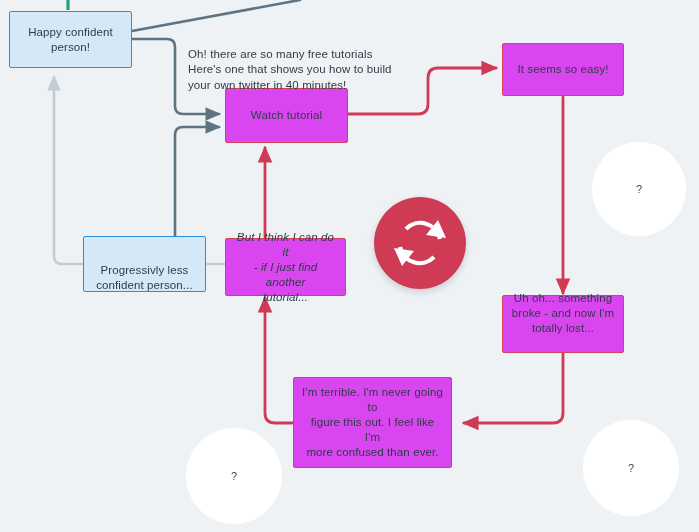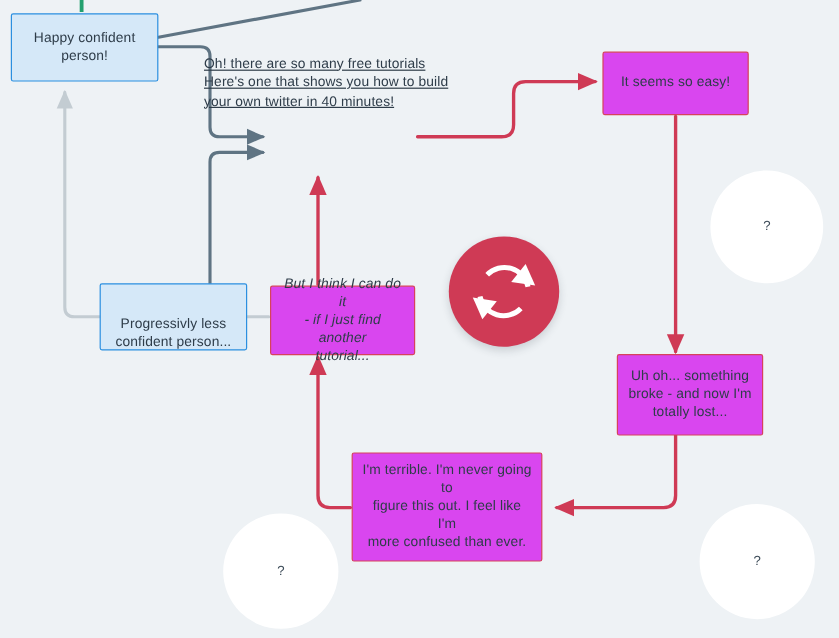--- a/index.html
+++ b/index.html
@@ -136,26 +136,29 @@
 
   <div class="node-circle" style="left:583px; top:420px; width:96px; height:96px;">
     <span>?</span>
   </div>
 
   <div class="node node-blue" style="left:9px; top:11px; width:123px; height:57px;">
     <span style="white-space:pre-line;">Happy confident
 person!</span>
   </div>
 
+  <div class="node node-pink" style="left:225px; top:88px; width:123px; height:55px;">
+    <span style="white-space:pre-line;">Watch tutorial</span>
+  </div>
 
   <div class="node node-pink" style="left:502px; top:43px; width:122px; height:53px;">
     <span style="white-space:pre-line;">It seems so easy!</span>
   </div>
 
-  <div class="node node-pink" style="left:514px; top:295px; width:122px; height:68px;">
+  <div class="node node-pink" style="left:502px; top:295px; width:122px; height:58px;align-items:flex-end;">
     <span style="white-space:pre-line;">Uh oh... something
 broke - and now I'm
 totally lost...</span>
   </div>
 
   <div class="node node-pink" style="left:293px; top:377px; width:159px; height:91px;">
     <span style="white-space:pre-line;">I'm terrible. I'm never going to
 figure this out. I feel like I'm
 more confused than ever.</span>
   </div>
@@ -164,19 +167,19 @@
     <span style="white-space:pre-line;">But I think I can do it
 - if I just find another
 tutorial...</span>
   </div>
 
   <div class="node node-blue" style="left:83px; top:236px; width:123px; height:56px;">
     <span style="white-space:pre-line;margin-top:28px;">Progressivly less
 confident person...</span>
   </div>
 
-  <div class="annotation" style="left:170px; top:31px; width:210px;text-decoration:underline;">
+  <div class="annotation" style="left:188px; top:31px; width:210px;">
     <span>Oh! there are so many free tutorials
 Here's one that shows you how to build
 your own twitter in 40 minutes!</span>
   </div>
 
 </div>
 
 </body></html>

